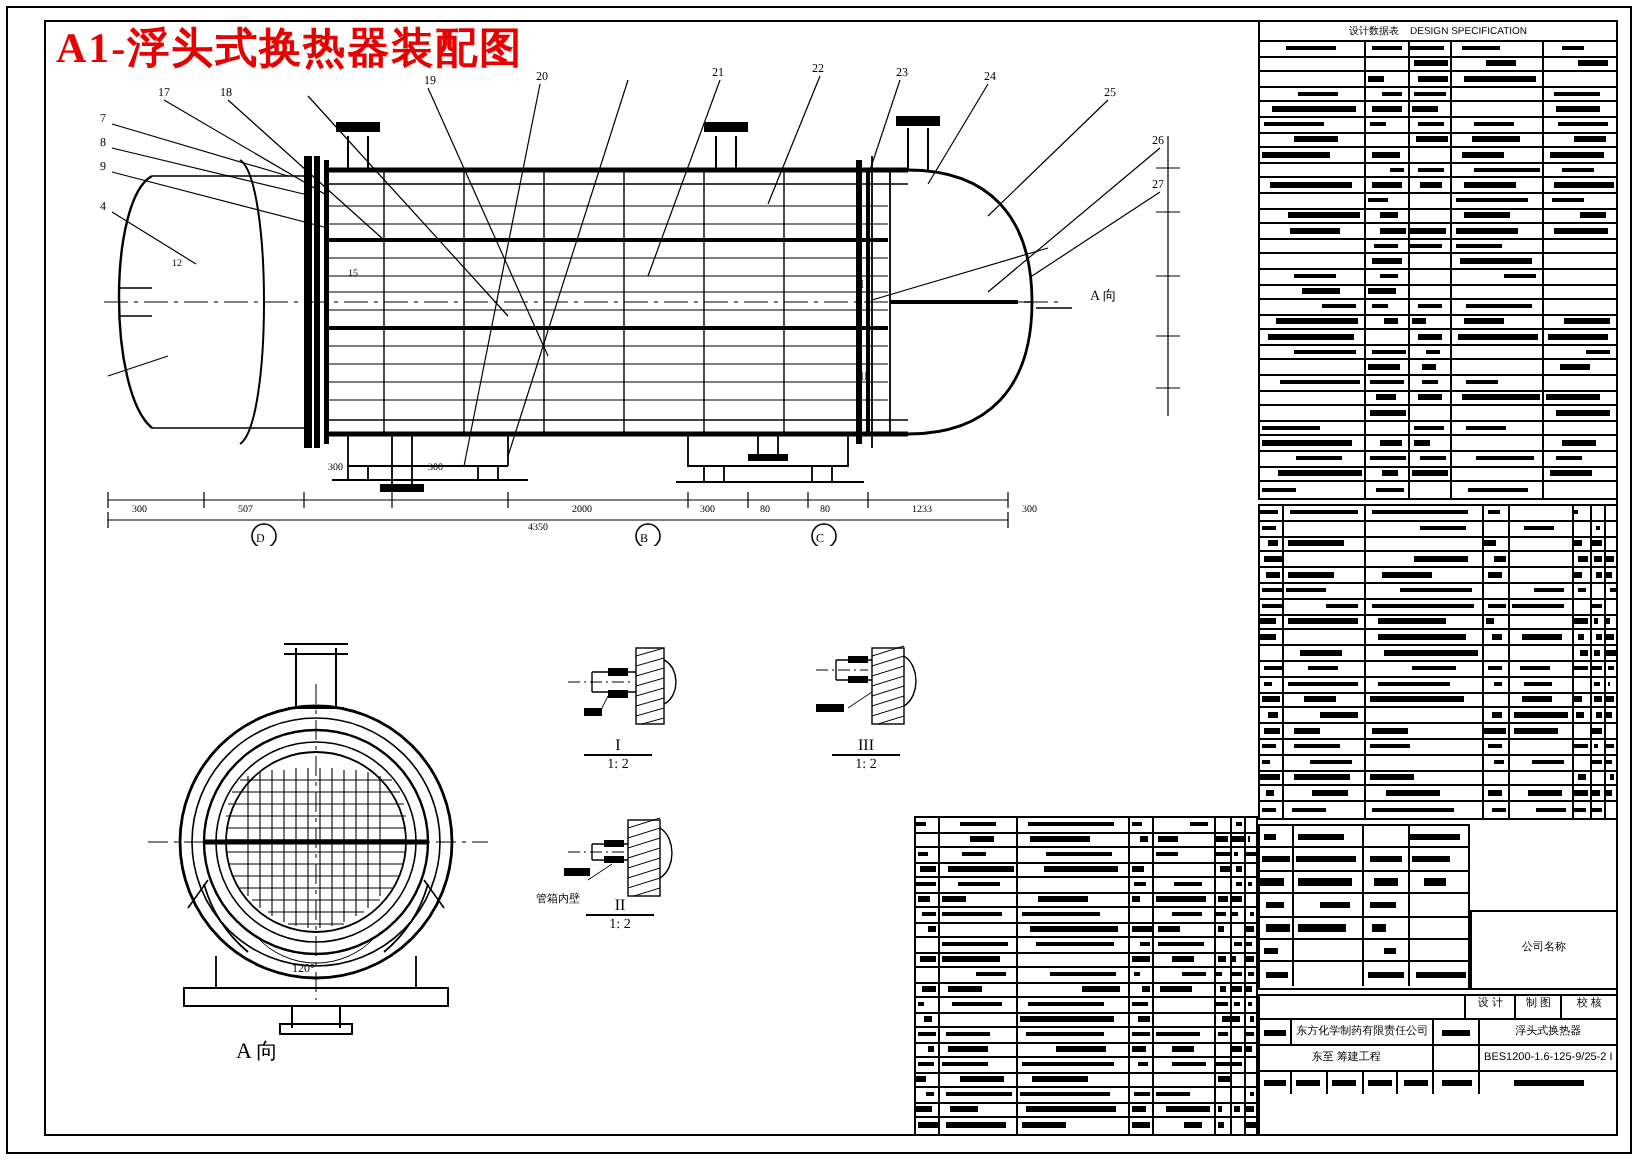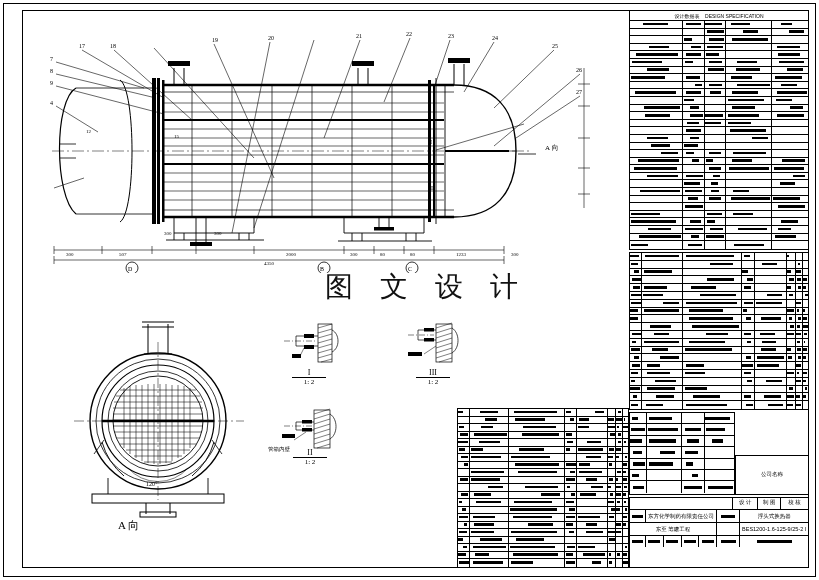--- a/index.html
+++ b/index.html
@@ -39,21 +39,21 @@
   .detail-cap .sc{display:block;border-top:1px solid #000;padding-top:0px;font-size:7px;}
 </style>
 </head>
 <body>
 
 <div id="sheet">
 
   <div class="outer-frame"></div>
   <div class="inner-frame"></div>
 
-  <div class="watermark">图 文 设 计</div>
+  <div class="sheet-title">A1-浮头式换热器装配图</div>
 
   <svg class="vec" style="left:24px;top:28px;" width="600" height="245" viewBox="0 0 600 245">
     <g stroke="#000" fill="none" stroke-width="1">
 
       <path d="M 52 60 C 30 72, 30 168, 52 186" stroke-width="1.2"></path>
       <path d="M 52 60 L 130 60 L 130 186 L 52 186" stroke-width="0.8"></path>
       <path d="M 96 52 C 112 62, 112 184, 96 194" stroke-width="1"></path>
 
       <rect x="128" y="50" width="4" height="146" fill="#000" stroke="none"></rect>
       <rect x="133" y="50" width="3" height="146" fill="#000" stroke="none"></rect>

